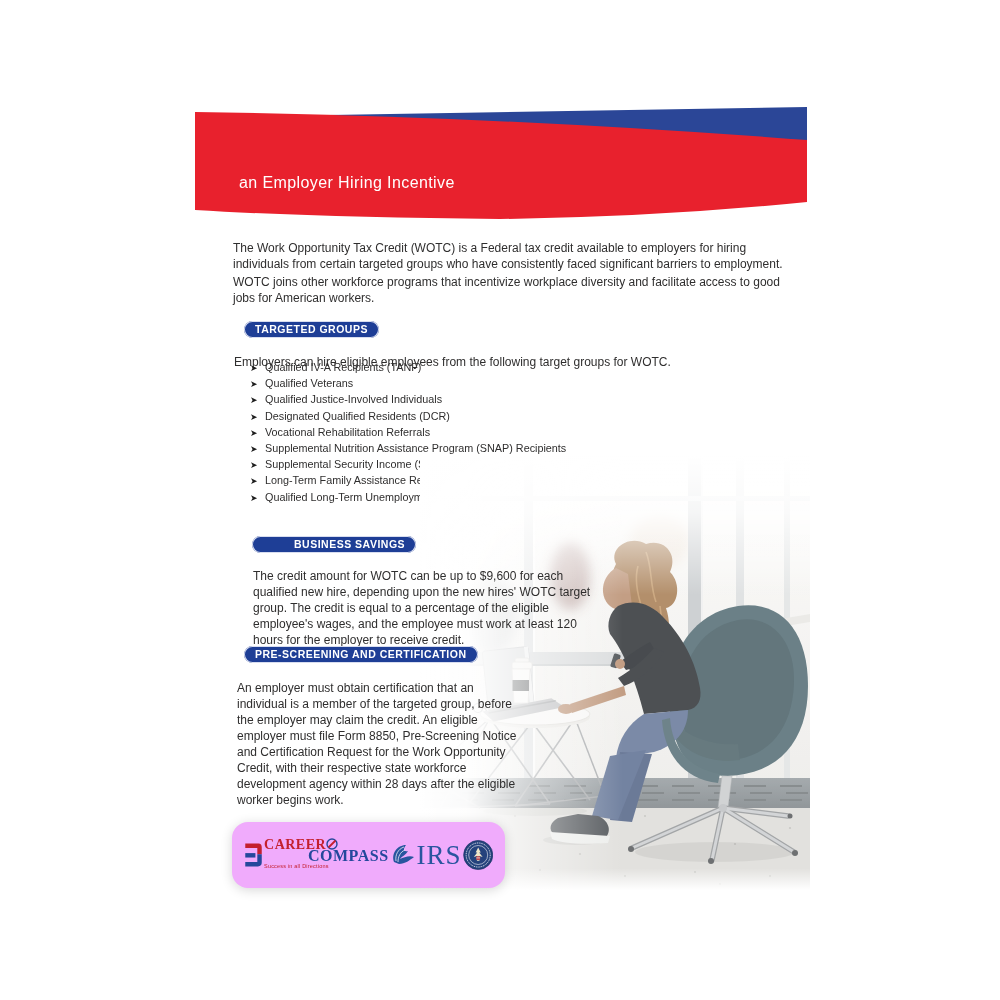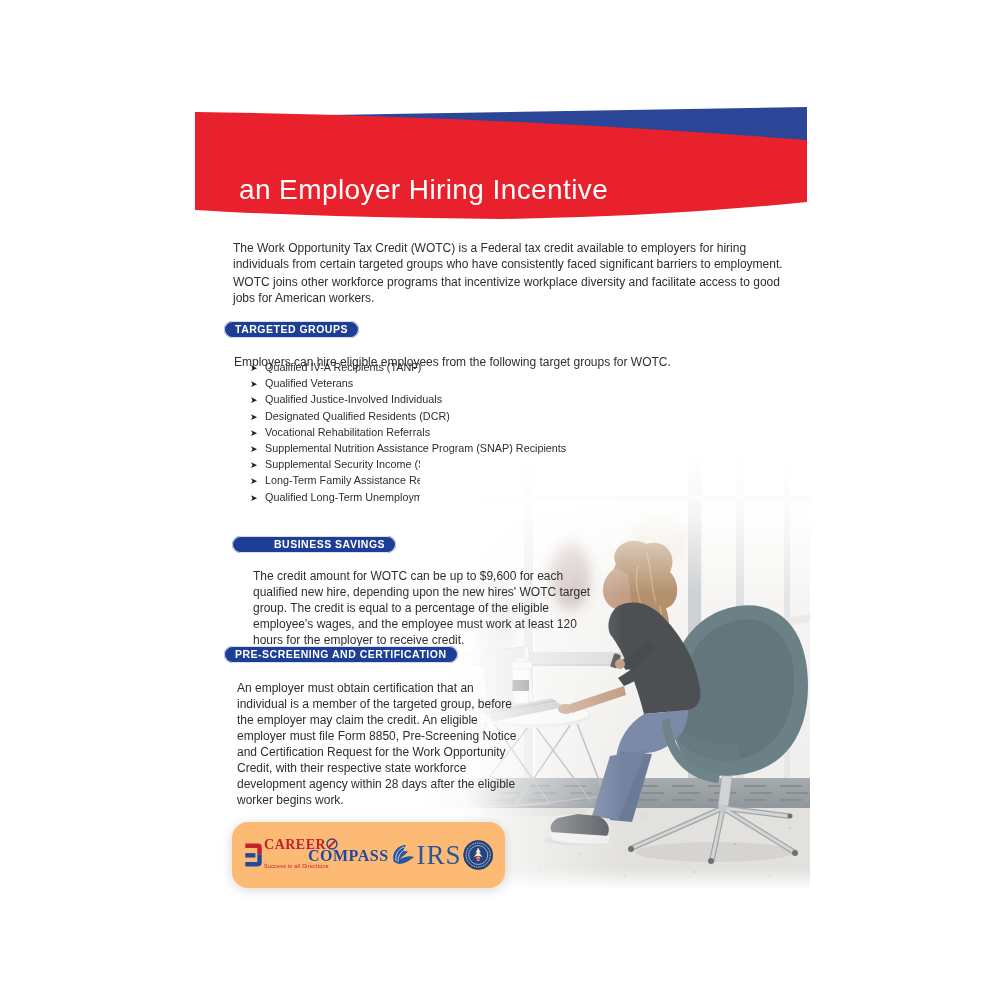--- a/index.html
+++ b/index.html
@@ -5,47 +5,47 @@
   html,body{margin:0;padding:0;background:#ffffff;}
   .page{position:relative;width:1000px;height:1000px;background:#fff;overflow:hidden;
         font-family:"Liberation Sans",sans-serif;color:#2f2e2e;}
   .abs{position:absolute;}
 
   
   .banner-svg{left:190px;top:103px;width:620px;height:122px;}
   .hdr-title{left:237px;top:136px;}
   .hdr-title .inner{display:inline-block;transform:scaleX(0.72);transform-origin:0 0;
         white-space:nowrap;font-size:39px;font-weight:bold;color:#fff;letter-spacing:.5px;}
-  .hdr-sub{left:239px;top:174px;font-size:28px;color:#fff;letter-spacing:.4px;white-space:nowrap;}
+  .hdr-sub{left:239px;top:174px;font-size:16px;color:#fff;letter-spacing:.4px;white-space:nowrap;}
 
   
   .para{font-size:12px;line-height:16px;color:#2f2e2e;}
   .intro-p1{left:233px;top:228px;width:552px;}
   .intro-p2{left:233px;top:262px;width:552px;}
 
   .badge{height:17px;line-height:17px;padding:0 11px;border-radius:9px;background:#1e3e96;
          color:#fff;font-size:10.5px;font-weight:bold;letter-spacing:.5px;white-space:nowrap;
-         display:inline-block;box-shadow:0 0 0 1px #d8ddef inset;}
+         display:inline-block;box-shadow:0 0 0 1px #d8ddef inset;margin-left:20px;}
   .badge-tg{left:224px;top:321px;}
   .badge-bs{left:232px;top:536px;padding-left:42px;}
   .badge-psc{left:224px;top:646px;}
 
   .lead{left:234px;top:342px;width:470px;}
   .tg-list{left:250px;top:359px;list-style:none;margin:0;padding:0;}
   .tg-list li{height:16.2px;line-height:16.2px;font-size:10.8px;white-space:nowrap;}
   .tg-list .arrow{display:inline-block;width:15px;color:#1c1c1c;font-size:9px;}
 
   .bs-body{left:236px;top:556px;width:356px;margin-left:17px;}
   .psc-body{left:237px;top:668px;width:280px;}
 
   
   .photo{left:420px;top:456px;width:390px;height:434px;}
 
   
-  .logo-card{left:232px;top:822px;width:273px;height:66px;background:#fdba74;border-radius:16px;
+  .logo-card{left:232px;top:822px;width:273px;height:66px;background:#f0abfc;border-radius:16px;
              box-shadow:0 2px 12px rgba(0,0,0,.16);display:flex;align-items:center;
              padding:0 12px;box-sizing:border-box;gap:1px;z-index:5;}
   .cc-block{line-height:11px;position:relative;}
   .cc-l1{font-family:"Liberation Serif",serif;font-weight:bold;font-size:14px;color:#c4202e;letter-spacing:.5px;}
   .cc-l2{font-family:"Liberation Serif",serif;font-weight:bold;font-size:16px;color:#24489c;letter-spacing:.5px;margin-left:44px;}
   .cc-tag{font-size:5.5px;color:#c4202e;letter-spacing:.2px;}
   .irs-block{display:flex;align-items:center;gap:1px;}
   .irs-word{font-family:"Liberation Serif",serif;font-size:27px;color:#29559f;letter-spacing:1px;}
 </style>
 </head>

